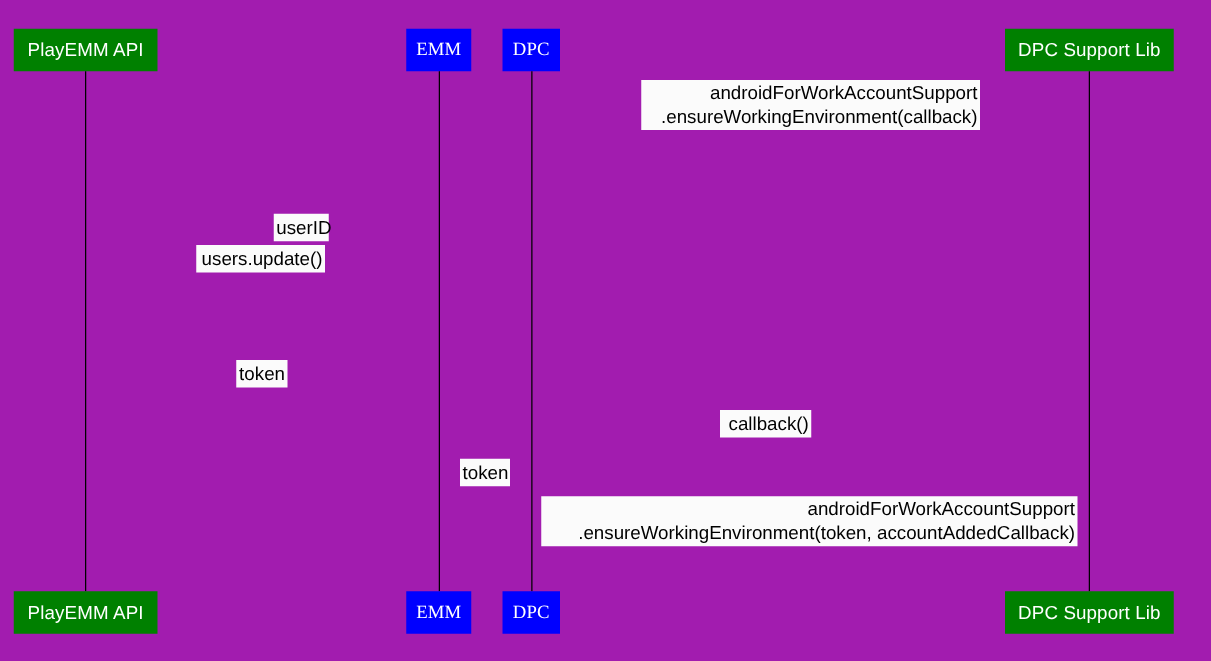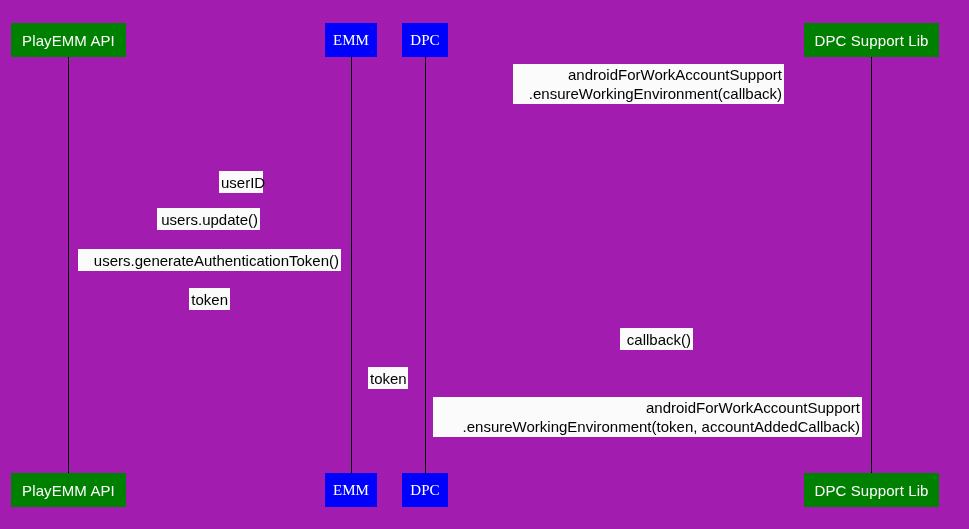--- a/index.html
+++ b/index.html
@@ -91,33 +91,30 @@
   <div class="msg-label two-line" style="left:513px; top:64px; width:271px; height:40px;">
     <span class="l1">androidForWorkAccountSupport</span>
     <span class="l2">.ensureWorkingEnvironment(callback)</span>
   </div>
 
 
   <div class="msg-label" style="left:187px; top:171px; width:44px; height:22px;margin-left:32px;">
     <span class="l1">userID</span>
   </div>
 
-  <div class="msg-label" style="left:157px; top:196px; width:103px; height:22px;margin-top:12px;">
+  <div class="msg-label" style="left:157px; top:196px; width:103px; height:22px;">
     <span class="l1">users.update()</span>
   </div>
 
-  <div class="msg-label" style="left:78px; top:249px; width:263px; height:22px;">
-    <span class="l1">users.generateAuthenticationToken()</span>
-  </div>
 
   <div class="msg-label" style="left:189px; top:288px; width:41px; height:22px;">
     <span class="l1">token</span>
   </div>
 
-  <div class="msg-label" style="left:620px; top:328px; width:73px; height:22px;">
+  <div class="msg-label" style="left:576px; top:328px; width:73px; height:22px;">
     <span class="l1">callback()</span>
   </div>
 
   <div class="msg-label" style="left:368px; top:367px; width:40px; height:22px;">
     <span class="l1">token</span>
   </div>
 
   <div class="msg-label two-line" style="left:433px; top:397px; width:429px; height:40px;">
     <span class="l1">androidForWorkAccountSupport</span>
     <span class="l2">.ensureWorkingEnvironment(token, accountAddedCallback)</span>

